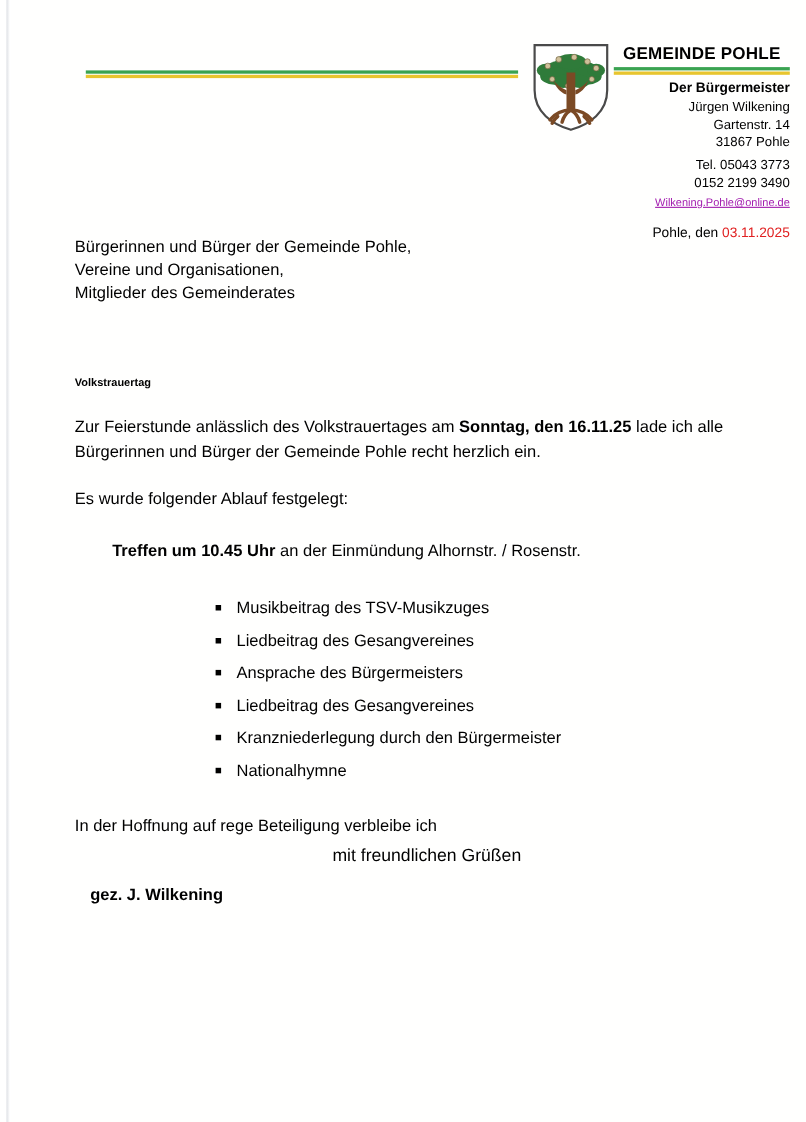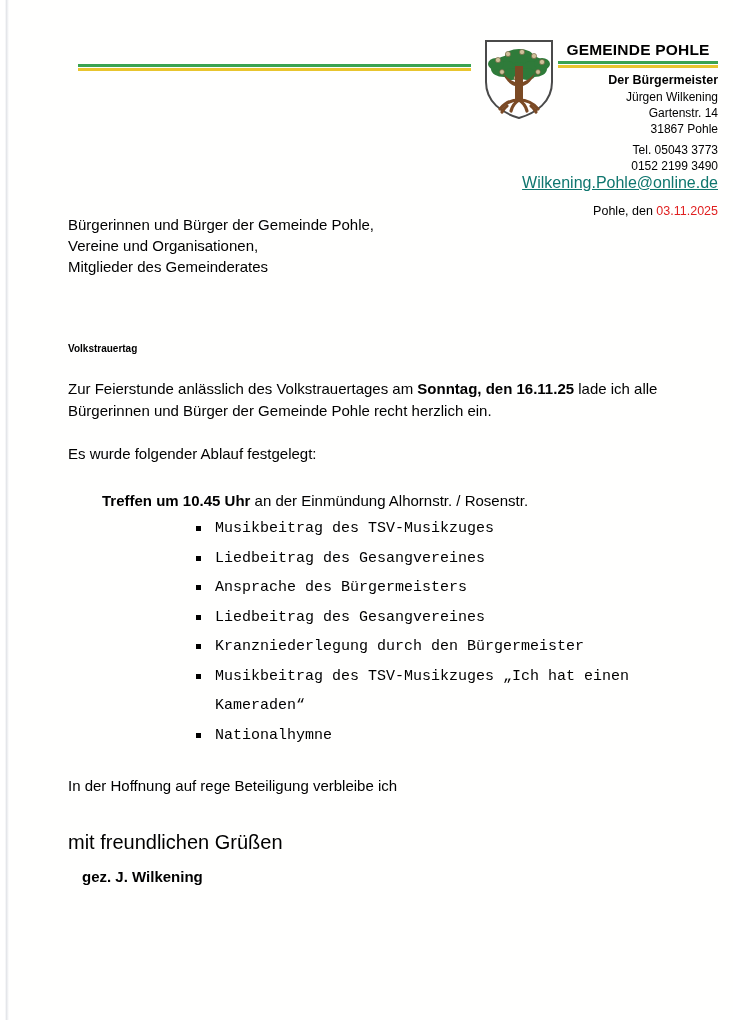--- a/index.html
+++ b/index.html
@@ -109,23 +109,23 @@
     width: 200px;
     text-align: right;
   }
   .contact-line {
     font-size: 12px;
     line-height: 16px;
     white-space: nowrap;
     text-align: right;
   }
   .email-link {
-    font-size: 16px;
+    font-size: 10px;
     line-height: 16px;
-    color: #0f766e;
+    color: #a21caf;
     white-space: nowrap;
     display: inline-block;
   }
   .dateline {
     position: absolute;
     left: 448px;
     top: 168px;
     width: 260px;
     text-align: right;
     font-size: 12.5px;
@@ -163,42 +163,41 @@
   .indent1 {
     margin-left: 34px;
     font-size: 15px;
     line-height: 22px;
   }
   .indent1.first { margin-top: 25px; }
   .indent1.second { margin-top: 15px; }
 
   ul.agenda {
     list-style: none;
-    margin: 2px 0 0 0;
+    margin: 26px 0 0 0;
     padding: 0;
-    font-family: Liberation Mono, monospace;
   }
   ul.agenda li {
     position: relative;
     margin: 0 0 0 128px;
     padding-left: 19px;
     font-size: 15px;
     line-height: 29.5px;
   }
   ul.agenda li .sq {
     position: absolute;
     left: 0;
     top: 12px;
     width: 5px;
     height: 5px;
     background: #000000;
   }
 
   .closing1 { margin-top: 25px; font-size: 15px; line-height: 22px; }
-  .closing2 { margin-top: 34px; font-size: 20px; line-height: 22px; }
+  .closing2 { margin-top: 6px; font-size: 16px; line-height: 22px; text-align: center; }
   .signature {
     margin-top: 13px;
     margin-left: 14px;
     font-size: 15px;
     font-weight: bold;
     line-height: 22px;
   }
 
   b, strong { font-weight: bold; }
 </style>
@@ -296,21 +295,20 @@
       <b>Treffen um 10.45 Uhr</b><span> an der Einmündung Alhornstr. / Rosenstr.</span>
     </div>
 
 
     <ul class="agenda">
       <li><span class="sq"></span><span>Musikbeitrag des TSV-Musikzuges</span></li>
       <li><span class="sq"></span><span>Liedbeitrag des Gesangvereines</span></li>
       <li><span class="sq"></span><span>Ansprache des Bürgermeisters</span></li>
       <li><span class="sq"></span><span>Liedbeitrag des Gesangvereines</span></li>
       <li><span class="sq"></span><span>Kranzniederlegung durch den Bürgermeister</span></li>
-      <li><span class="sq"></span><span>Musikbeitrag des TSV-Musikzuges „Ich hat einen Kameraden“</span></li>
       <li><span class="sq"></span><span>Nationalhymne</span></li>
     </ul>
 
     <div class="closing1">In der Hoffnung auf rege Beteiligung verbleibe ich</div>
     <div class="closing2">mit freundlichen Grüßen</div>
     <div class="signature">gez. J. Wilkening</div>
 
   </div>
 </div>
 

